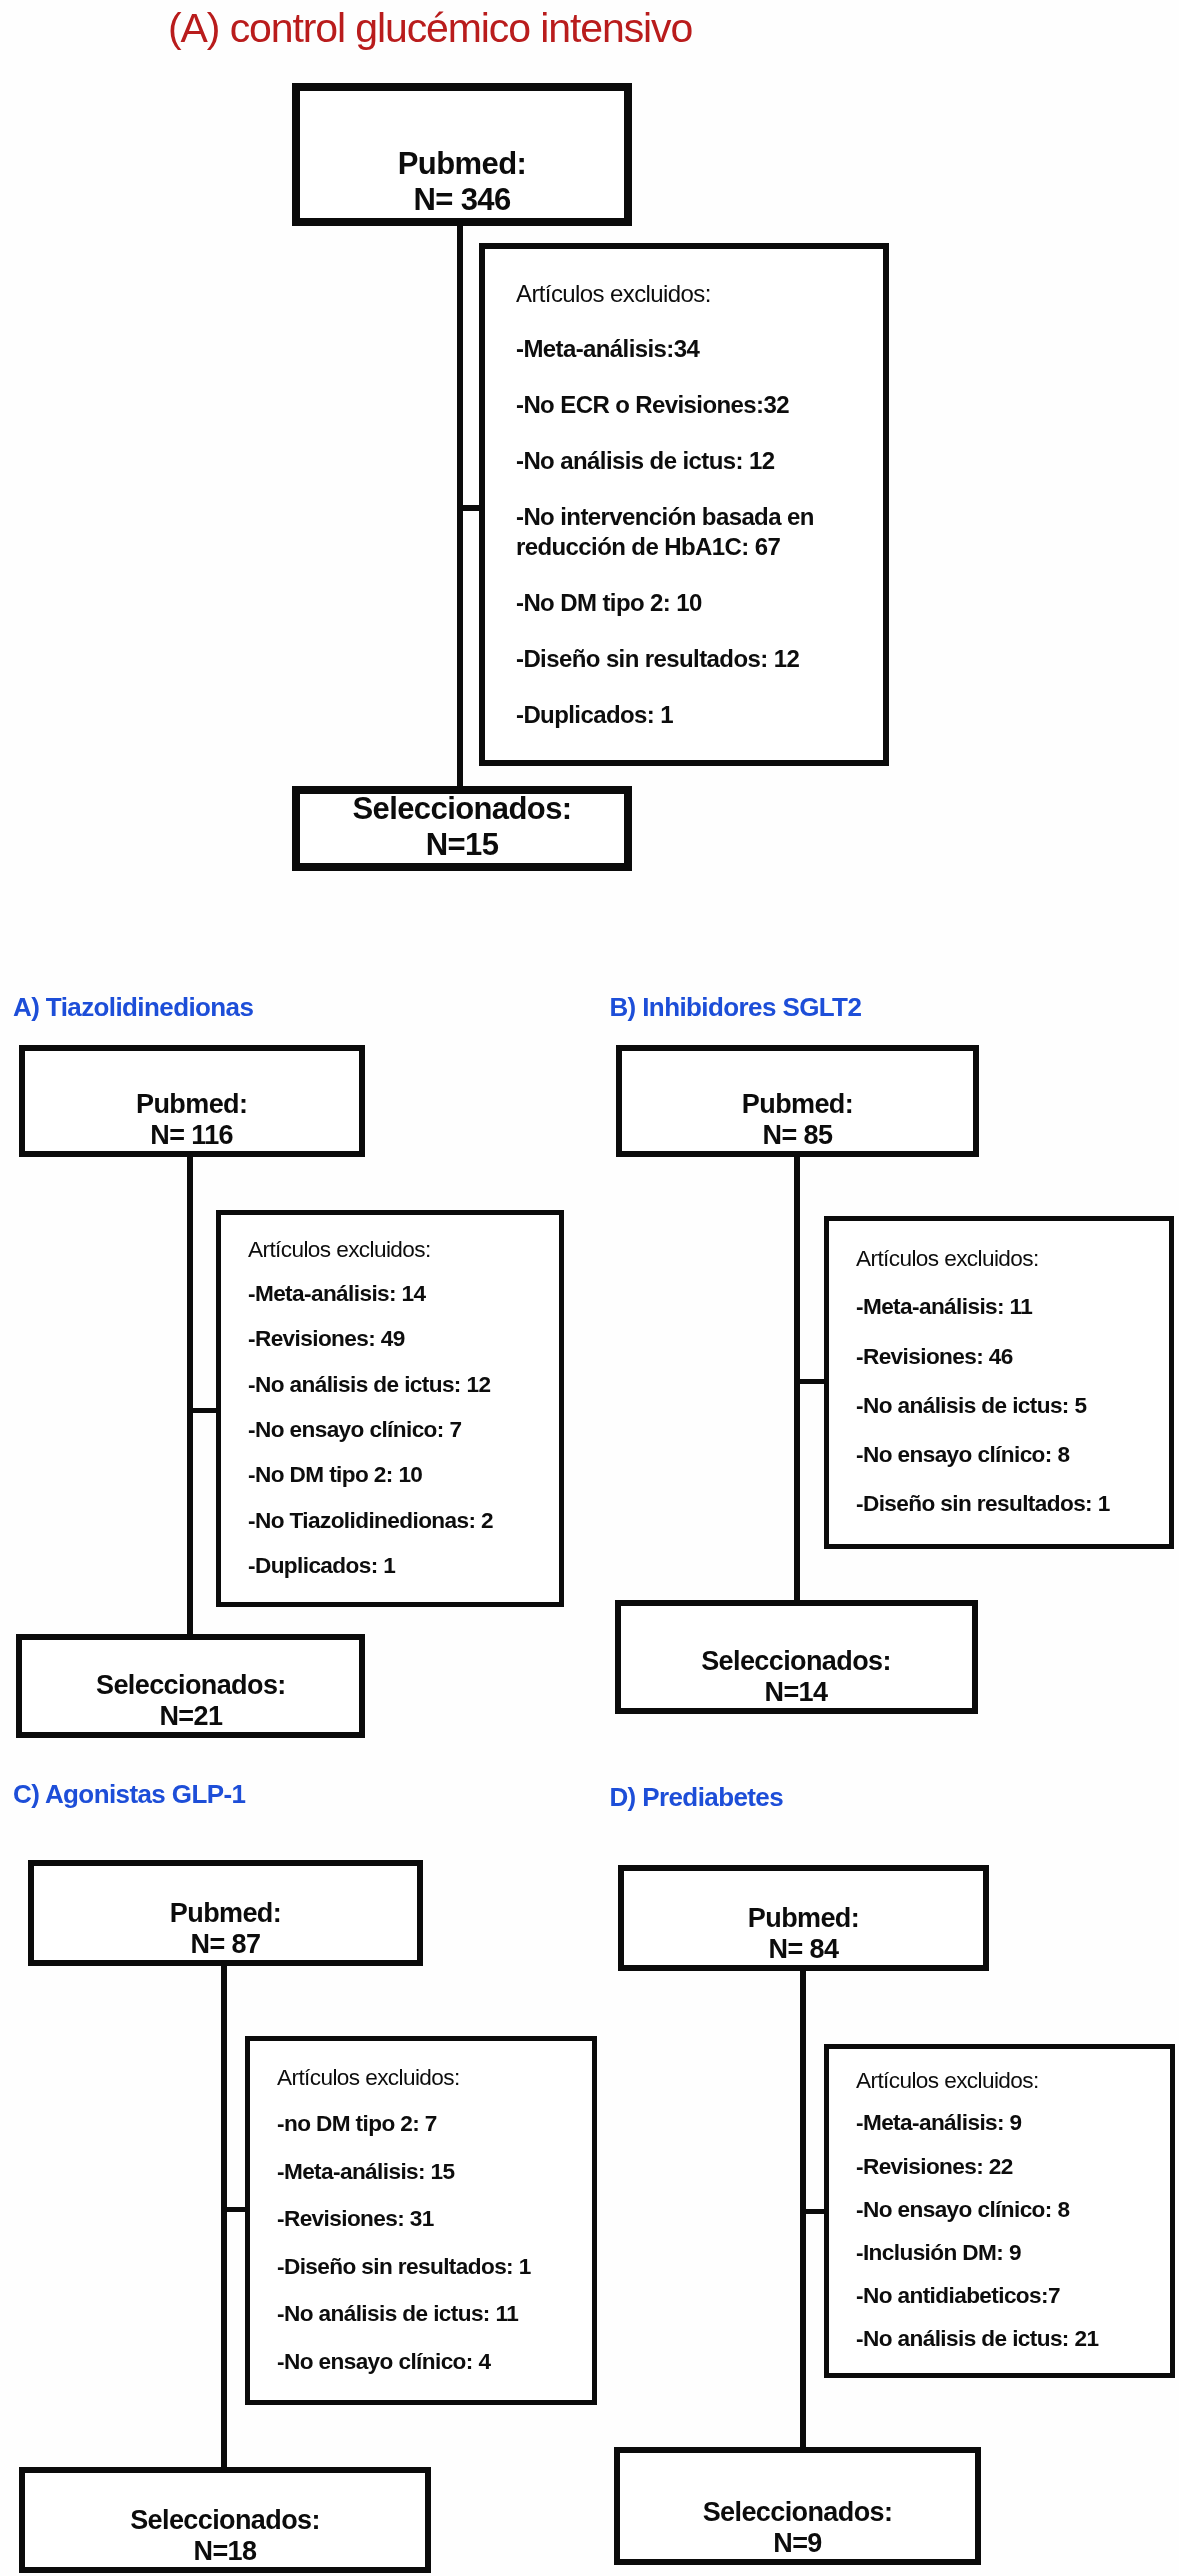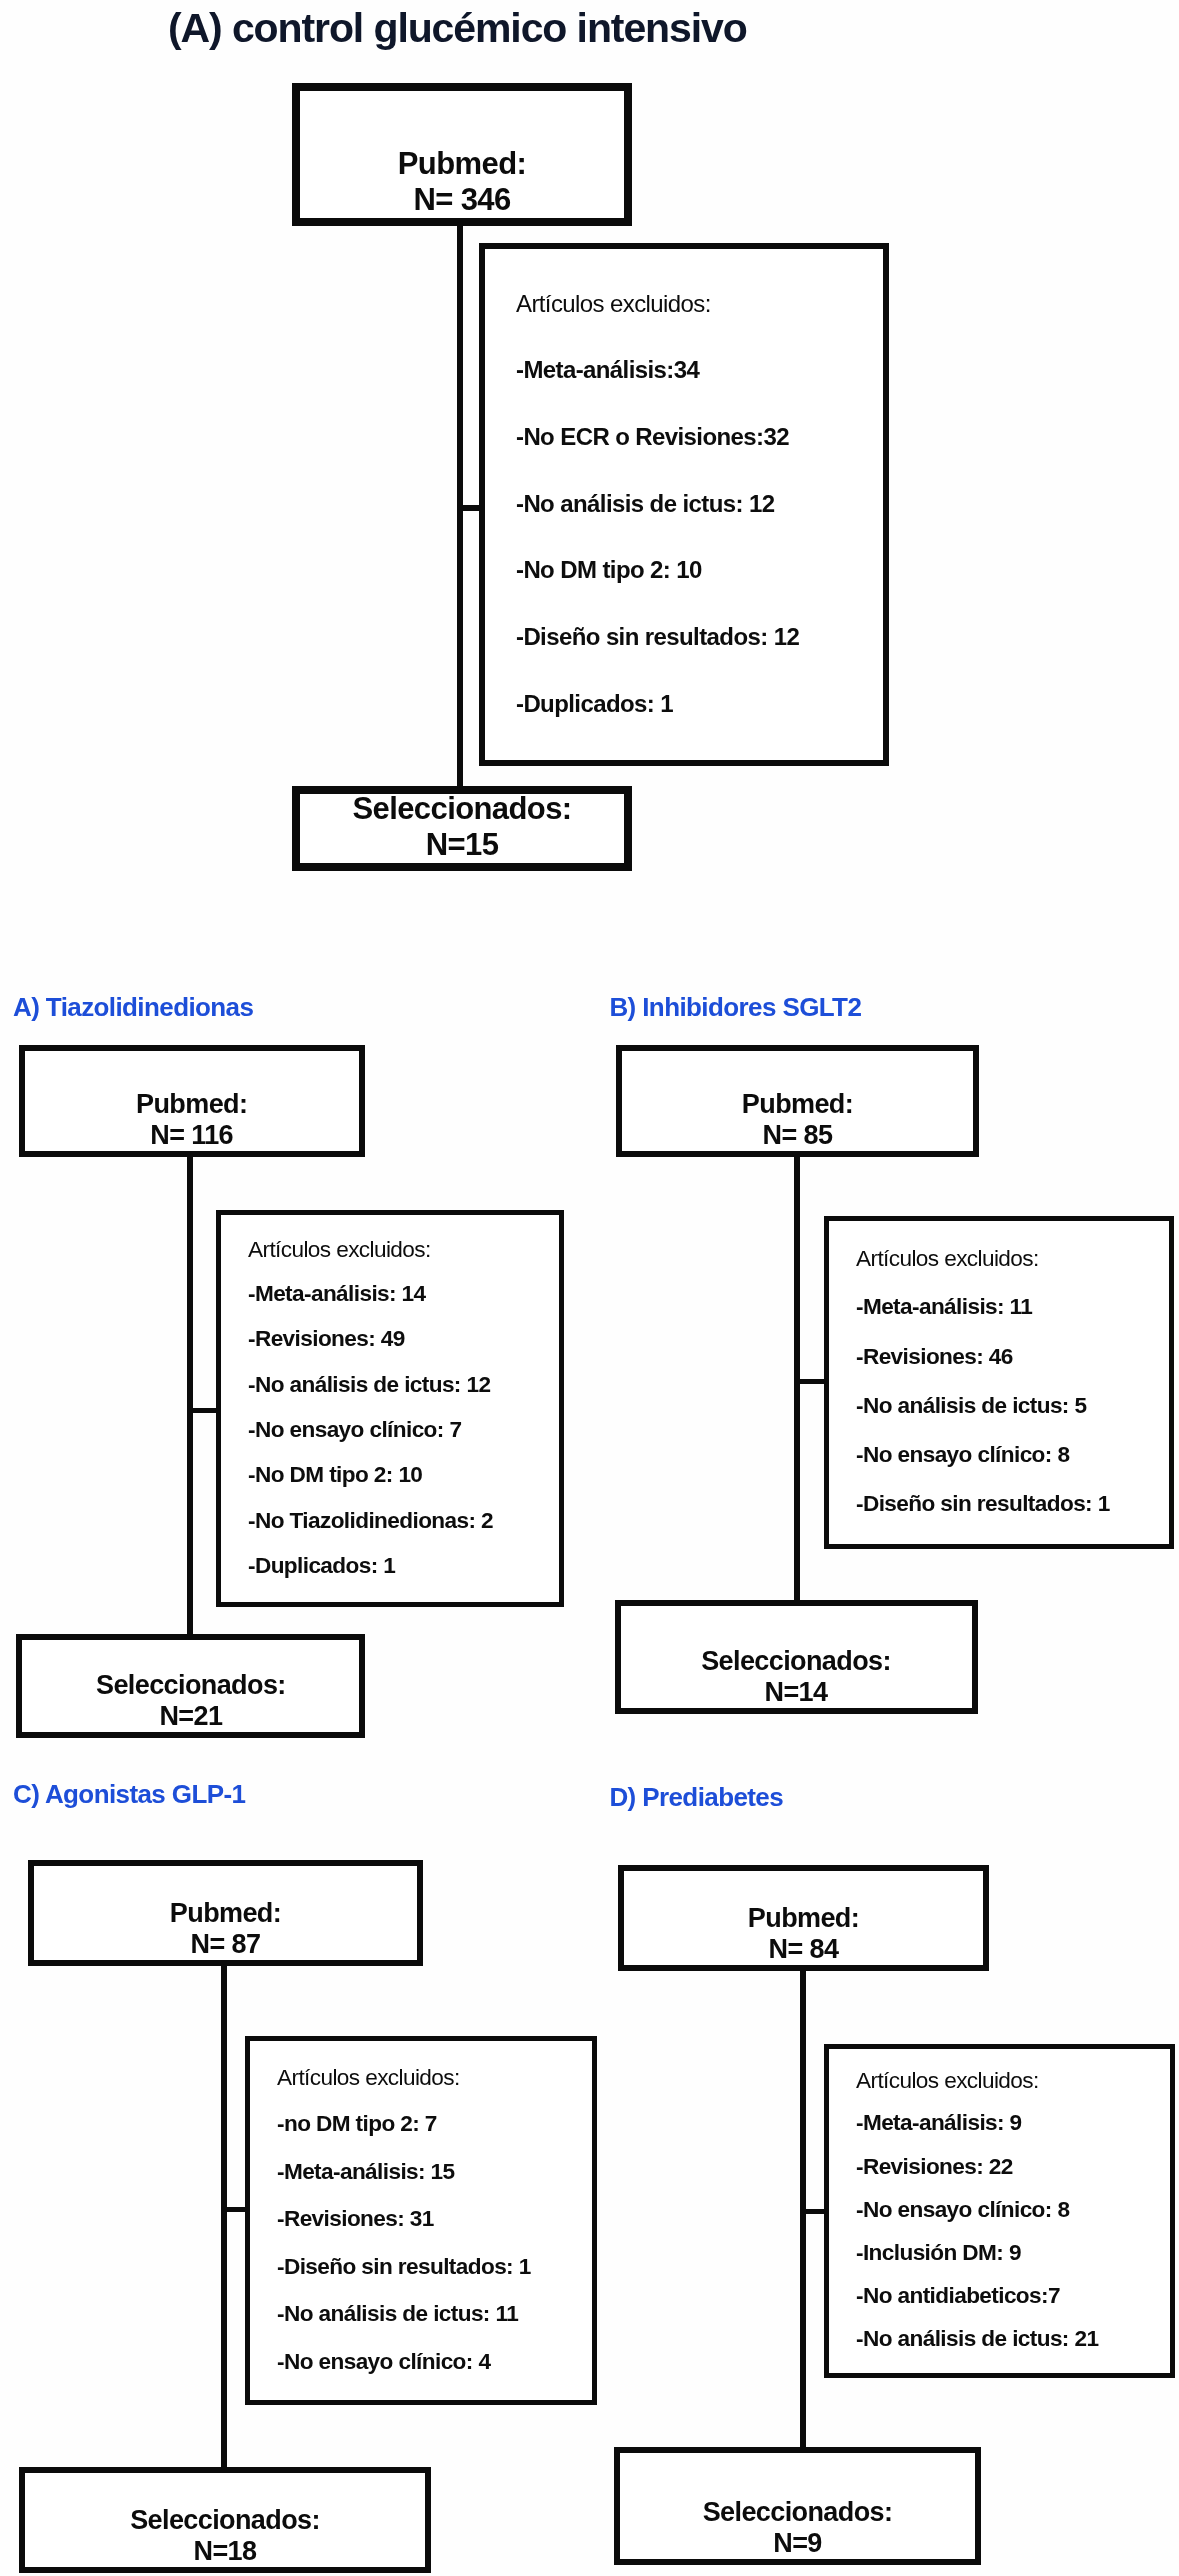--- a/index.html
+++ b/index.html
@@ -1,20 +1,20 @@
 <!DOCTYPE html>
 <html style="font-size:9px"><head>
 <meta charset="utf-8">
 <style>
   *{margin:0;padding:0;box-sizing:border-box}
   html,body{background:#ffffff}
   body{font-family:"Liberation Sans","DejaVu Sans",sans-serif;color:#0c0c0c}
   .canvas{position:relative;width:1179px;height:2576px;background:#fefefe;overflow:hidden}
 
-  .title{position:absolute;font-weight:bold;letter-spacing:-1.1px;white-space:nowrap;color:#0f172a}
+  .title{position:absolute;font-weight:normal;letter-spacing:-1.1px;white-space:nowrap;color:#b91c1c}
   #titleA{left:168px;top:4.5px;font-size:41px}
   #titleB{left:269px;top:876px;font-size:41px}
 
   .sub-label{position:absolute;font-weight:bold;font-size:26px;white-space:nowrap;color:#1d4ed8;letter-spacing:-0.6px}
 
   .box{position:absolute;background:#ffffff;border:6.8px solid #0b0b0b;display:flex;flex-direction:column;justify-content:flex-end;align-items:center}
   .box-line{font-weight:bold;font-size:27px;color:#0c0c0c;letter-spacing:-0.6px}
   .big .box-line{font-size:31px}
 
   .line{position:absolute;background:#0b0b0b}
@@ -83,20 +83,21 @@
 
   <div class="line" id="vlineA"></div>
   <div class="line" id="hlineA"></div>
 
   <div class="box exc" id="excA">
     <div class="exc-body">
       <div class="exc-title">Artículos excluidos:</div>
     <div class="exc-item">-Meta-análisis:34</div>
         <div class="exc-item">-No ECR o Revisiones:32</div>
         <div class="exc-item">-No análisis de ictus: 12</div>
+        <div class="exc-item">-No intervención basada en reducción de HbA1C: 67</div>
         <div class="exc-item">-No DM tipo 2: 10</div>
         <div class="exc-item">-Diseño sin resultados: 12</div>
         <div class="exc-item">-Duplicados: 1</div>
       </div>
   </div>
 
   <div class="box big" id="selA">
     <div class="box-line">Seleccionados:</div>
     <div class="box-line">N=15</div>
   </div>

